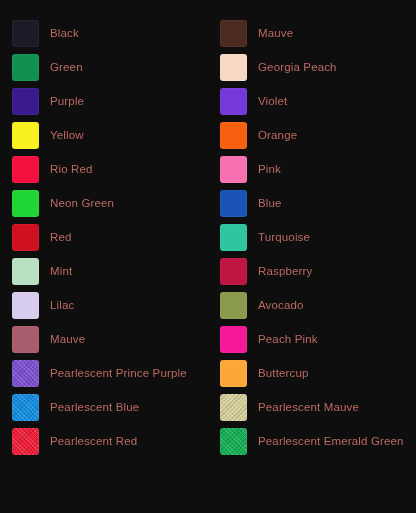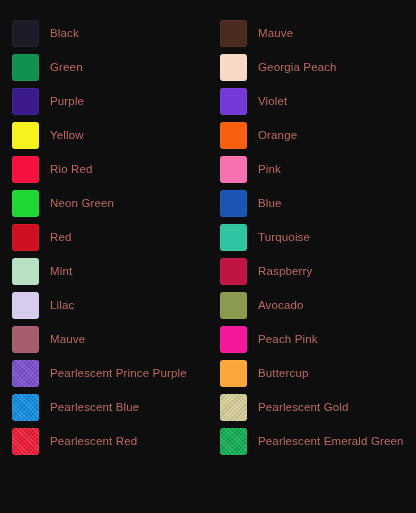--- a/index.html
+++ b/index.html
@@ -159,20 +159,20 @@
       <div class="swatch-option">
         <div class="swatch-chip" style="background-color: rgb(245, 24, 155);"></div>
         <div class="swatch-label">Peach Pink</div>
       </div>
       <div class="swatch-option">
         <div class="swatch-chip" style="background-color: rgb(252, 167, 58);"></div>
         <div class="swatch-label">Buttercup</div>
       </div>
       <div class="swatch-option">
         <div class="swatch-chip pearl" style="background-color: rgb(214, 207, 154);"></div>
-        <div class="swatch-label">Pearlescent Gold</div>
+        <div class="swatch-label">Pearlescent Mauve</div>
       </div>
       <div class="swatch-option">
         <div class="swatch-chip pearl" style="background-color: rgb(18, 174, 84);"></div>
         <div class="swatch-label">Pearlescent Emerald Green</div>
       </div>
     </div>
 </div>
 
 </body></html>

